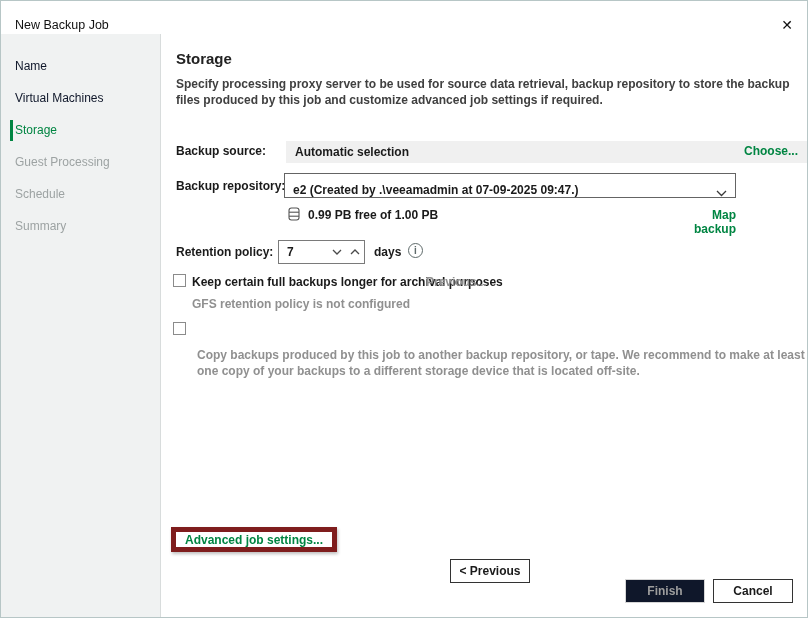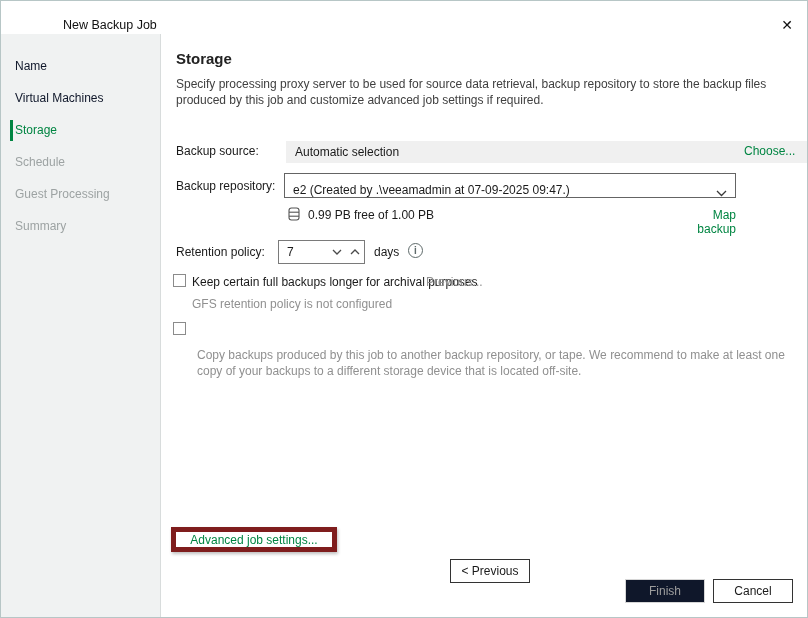--- a/index.html
+++ b/index.html
@@ -15,21 +15,20 @@
   }
 
   
   .titlebar {
     height: 48px;
     display: flex;
     align-items: center;
     padding: 0 14px;
     border-bottom: 1px solid #e4e4e4;
     background: #ffffff;
-    margin-left: 48px;
   }
   .titlebar .title { font-size: 12.5px; color: #111; }
   .titlebar .close {
     margin-left: auto;
     font-size: 14px;
     font-weight: 700;
     color: #111;
     cursor: pointer;
     line-height: 1;
   }
@@ -56,21 +55,21 @@
   .nav-item.active { color: var(--green); }
   .nav-item.active::before {
     content: "";
     position: absolute;
     left: 9px; top: 6px;
     width: 3px; height: 21px;
     background: var(--green);
   }
 
   .main { flex: 1; position: relative; background: #ffffff; }
-  .abs { position: absolute; }
+  .abs { position: absolute; font-weight: bold; }
 
   
   .page-title { font-size: 15px; font-weight: 700; color: #222; }
   .page-desc { color: #404040; line-height: 16px; width: 628px; }
 
   
   .field-label { color: #1a1a1a; }
   .proxy-field {
     background: #f0f0f0;
     height: 22px;
@@ -164,22 +163,22 @@
   <span class="title">New Backup Job</span>
   <span class="close">✕</span>
 </div>
 
 <div class="content">
 
   <div class="sidebar">
     <div class="nav-item"><span>Name</span></div>
     <div class="nav-item"><span>Virtual Machines</span></div>
     <div class="nav-item active"><span>Storage</span></div>
+    <div class="nav-item disabled"><span>Guest Processing</span></div>
     <div class="nav-item disabled"><span>Schedule</span></div>
-    <div class="nav-item disabled"><span>Guest Processing</span></div>
     <div class="nav-item disabled"><span>Summary</span></div>
   </div>
 
   <div class="main">
 
     <div class="abs page-title" style="left:15px; top:16px;">Storage</div>
 
     <div class="abs page-desc" style="left:15px; top:42px;">Specify processing proxy server to be used for source data retrieval, backup repository to store the backup files produced by this job and customize advanced job settings if required.</div>
 
     <div class="abs field-label" style="left:15px; top:110px;">Backup source:</div>

